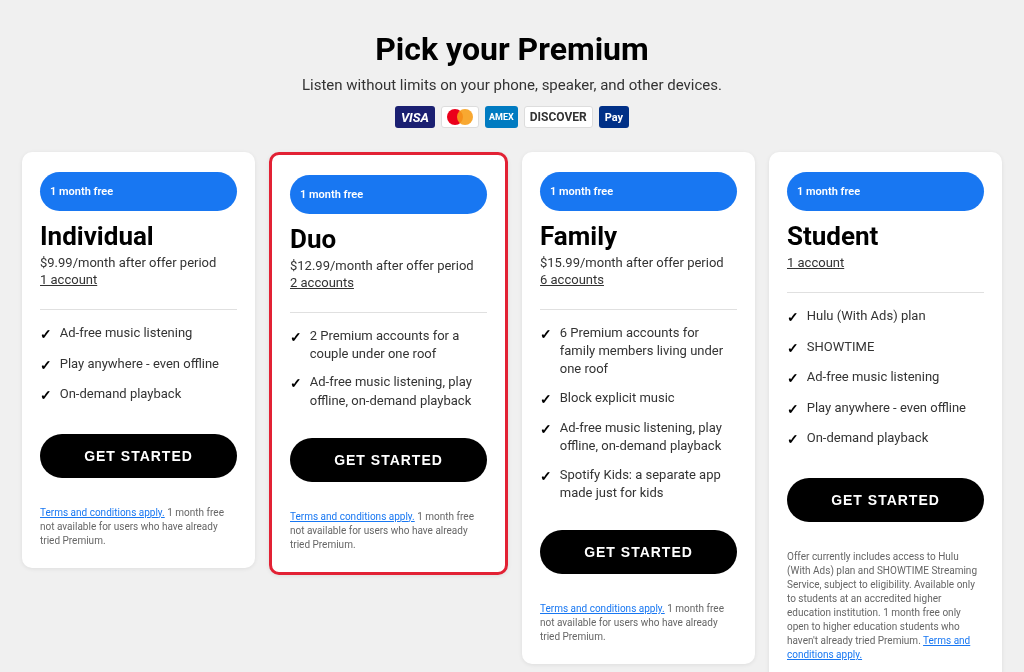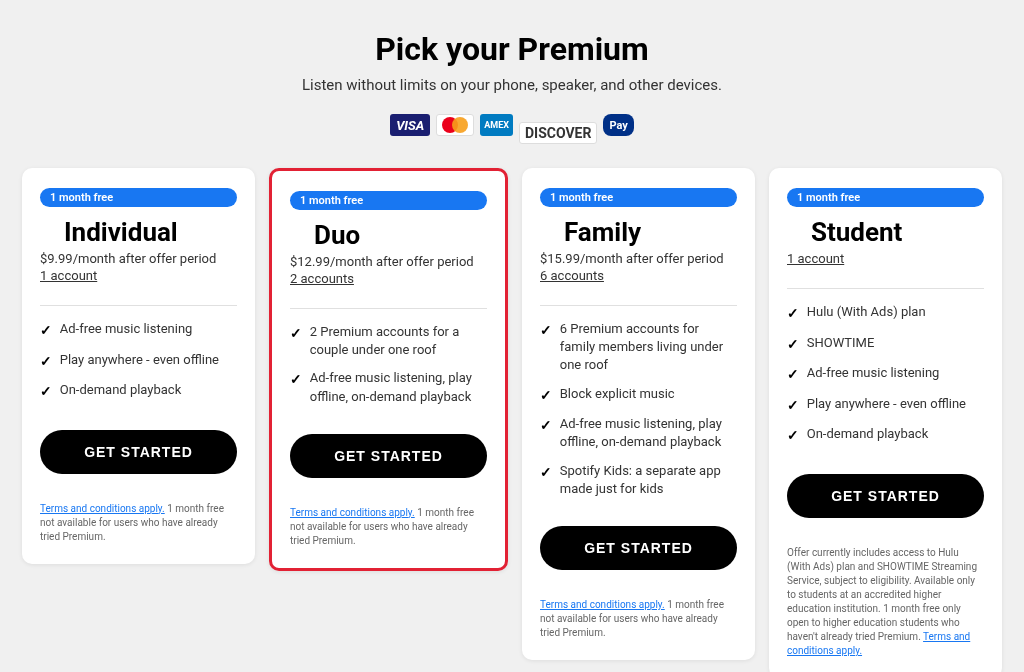--- a/index.html
+++ b/index.html
@@ -41,22 +41,22 @@
       align-items: center;
       justify-content: center;
       font-size: 10px;
       border-radius: 3px;
       padding: 2px 5px;
       font-weight: bold;
     }
     .visa-icon { background: #1a1f71; color: #fff; font-style: italic; font-size: 13px; padding: 2px 6px; }
     .mc-icon { background: #fff; border: 1px solid #ddd; }
     .amex-icon { background: #007bc1; color: #fff; font-size: 9px; padding: 2px 4px; }
-    .discover-icon { background: #fff; border: 1px solid #ddd; font-size: 14px; color: #333; margin-top: 16px; }
-    .paypal-icon { background: #003087; color: #fff; font-size: 11px; padding: 2px 6px; border-radius: 8px; }
+    .discover-icon { background: #fff; border: 1px solid #ddd; font-size: 12px; color: #333; }
+    .paypal-icon { background: #003087; color: #fff; font-size: 11px; padding: 2px 6px; }
 
     .plans-container {
       display: flex;
       gap: 14px;
       max-width: 980px;
       width: 100%;
       align-items: flex-start;
     }
     .plan-card {
       background: #fff;
@@ -71,30 +71,29 @@
     .plan-card.highlighted {
       border: 3px solid #e22134;
       border-radius: 10px;
     }
     .free-badge {
       display: inline-block;
       background: #1877f2;
       color: #fff;
       font-size: 11px;
       font-weight: 600;
-      padding: 3px 10px;
+      padding: 13px 10px;
       border-radius: 20px;
       margin-bottom: 10px;
     }
     .plan-name {
       font-size: 26px;
       font-weight: 700;
       color: #000;
       margin-bottom: 4px;
-      margin-left: 24px;
     }
     .plan-price {
       font-size: 13px;
       color: #333;
       margin-bottom: 2px;
     }
     .plan-accounts {
       font-size: 13px;
       color: #333;
       margin-bottom: 12px;

